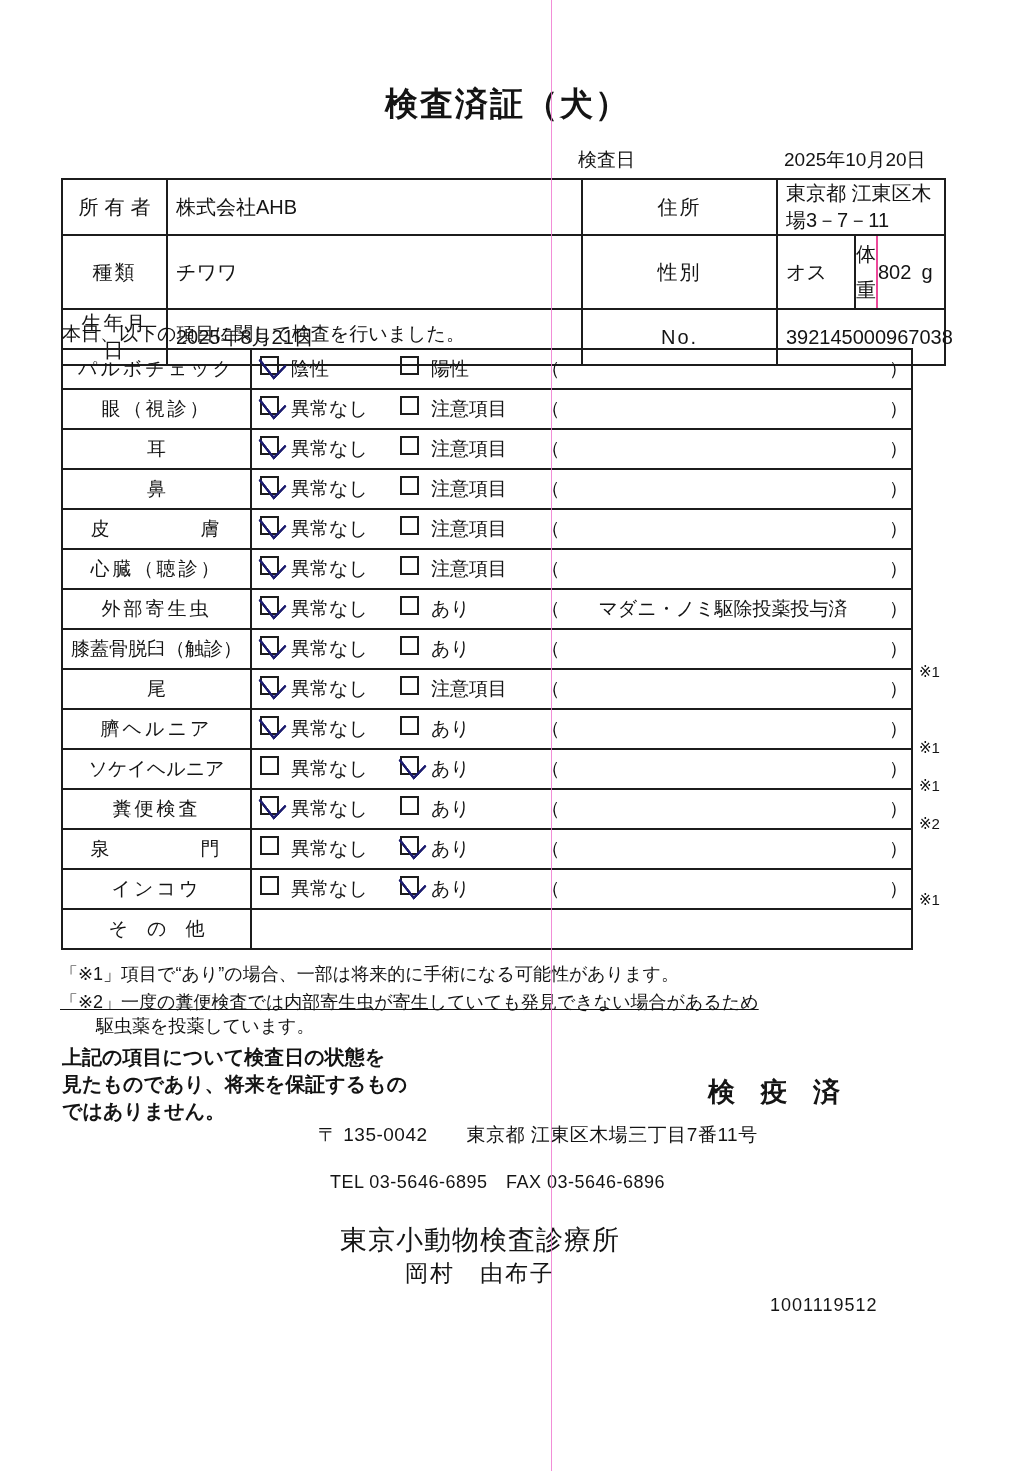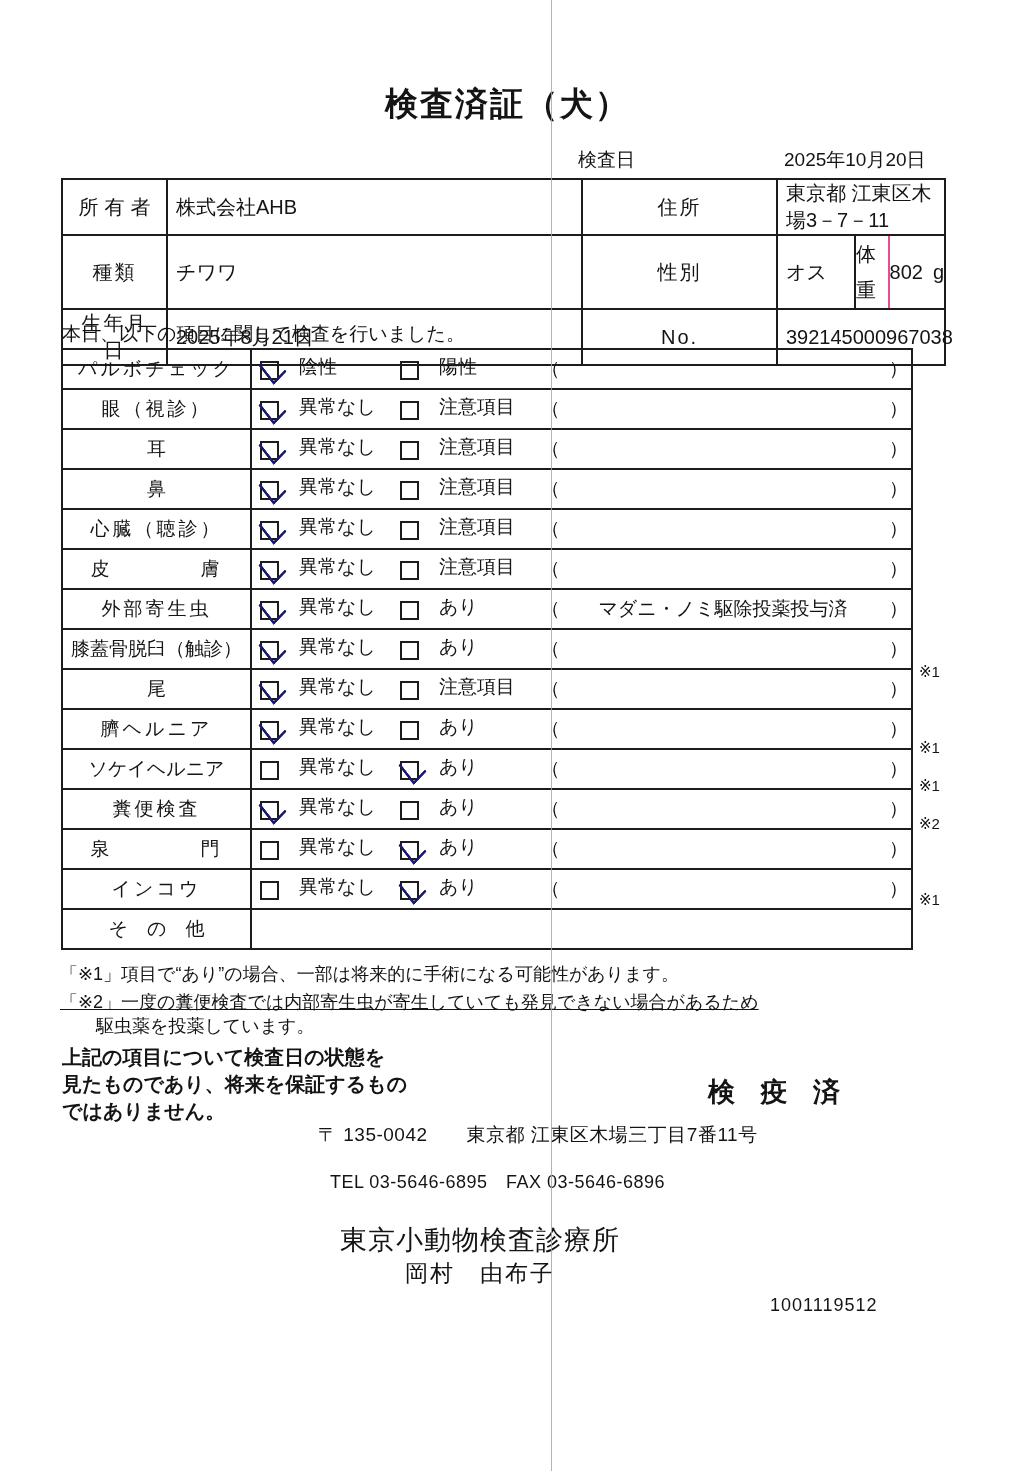--- a/index.html
+++ b/index.html
@@ -114,22 +114,22 @@
     padding: 0 6px;
   }
   .check td.opt1 { width: 140px; padding-left: 8px; }
   .check td.opt2 { width: 135px; }
   .check td.paren { padding: 0 6px; position: relative; }
   .check td.nbl { border-left: none; }
   .check td.nbr { border-right: none; }
   .spread2 { letter-spacing: 3px; }
   .opt {
     display: inline-flex;
-    align-items: flex-end;
-    gap: 20px;
+    align-items: flex-start;
+    gap: 12px;
     white-space: nowrap;
   }
   .box {
     display: inline-block;
     width: 15px;
     height: 15px;
     border: 2px solid #1c1c1c;
     position: relative;
     flex: none;
   }
@@ -263,21 +263,21 @@
         <td class="val" colspan="2">東京都 江東区木場3－7－11</td>
       </tr>
       <tr>
         <td class="lbl-tight">種類</td>
         <td class="val" colspan="2">チワワ</td>
         <td class="lbl-tight">性別</td>
         <td class="val">オス</td>
         <td class="val" style="padding:0">
           <div style="display:flex;align-items:center;height:100%">
             <span style="width:84px;border-right:2px solid #ec4899;line-height:36px">体重</span>
-            <span style="flex:1;display:flex;justify-content:flex-end;align-items:baseline;gap:10px;">
+            <span style="flex:1;display:flex;justify-content:flex-end;align-items:baseline;gap:10px;padding-right:12px">
               <span>802</span>
               <span>g</span>
             </span>
           </div>
         </td>
       </tr>
       <tr>
         <td class="lbl-tight">生年月日</td>
         <td class="val" colspan="2">2025年8月21日</td>
         <td class="lbl-tight">No.</td>
@@ -356,39 +356,39 @@
             </span></td>
           <td class="paren nbl">
             <div class="paren-row">
               <span class="l">（</span>
               <span class="mid"></span>
               <span class="r">）</span>
             </div>
           </td>
         </tr>
         <tr>
+          <td class="item spread2">皮　　　　膚</td>
+          <td class="opt1 nbr"><span class="opt">
+              <span class="box checked"></span>
+              <span>異常なし</span>
+            </span></td>
+          <td class="opt2 nbl nbr"><span class="opt">
+              <span class="box"></span>
+              <span>注意項目</span>
+            </span></td>
+          <td class="paren nbl">
+            <div class="paren-row">
+              <span class="l">（</span>
+              <span class="mid"></span>
+              <span class="r">）</span>
+            </div>
+          </td>
+        </tr>
+        <tr>
           <td class="item spread2">心臓（聴診）</td>
-          <td class="opt1 nbr"><span class="opt">
-              <span class="box checked"></span>
-              <span>異常なし</span>
-            </span></td>
-          <td class="opt2 nbl nbr"><span class="opt">
-              <span class="box"></span>
-              <span>注意項目</span>
-            </span></td>
-          <td class="paren nbl">
-            <div class="paren-row">
-              <span class="l">（</span>
-              <span class="mid"></span>
-              <span class="r">）</span>
-            </div>
-          </td>
-        </tr>
-        <tr>
-          <td class="item spread2">皮　　　　膚</td>
           <td class="opt1 nbr"><span class="opt">
               <span class="box checked"></span>
               <span>異常なし</span>
             </span></td>
           <td class="opt2 nbl nbr"><span class="opt">
               <span class="box"></span>
               <span>注意項目</span>
             </span></td>
           <td class="paren nbl">
             <div class="paren-row">

